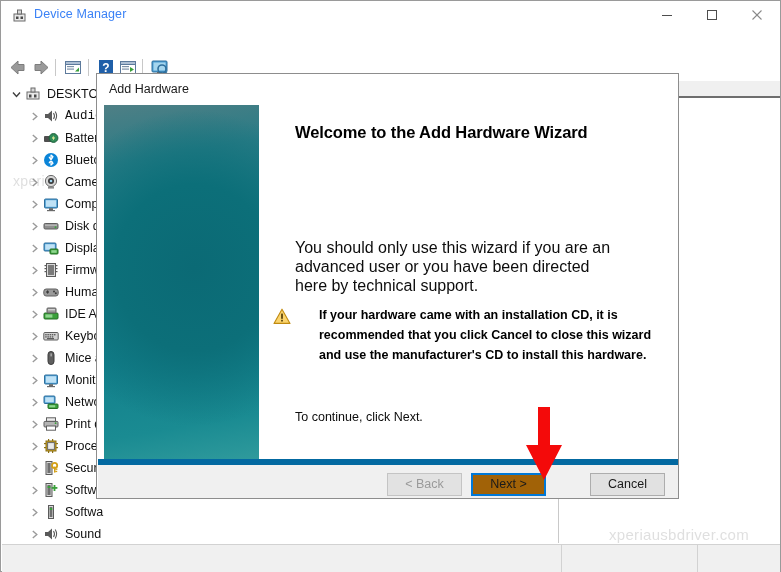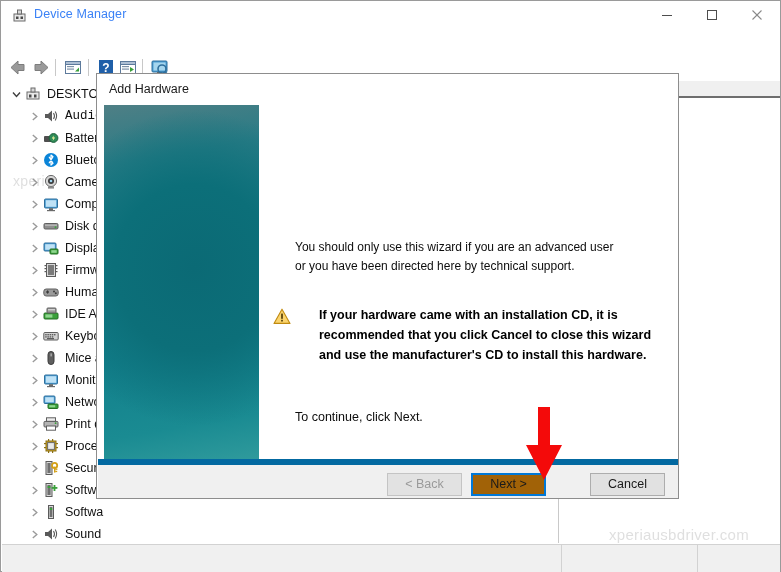--- a/index.html
+++ b/index.html
@@ -224,21 +224,21 @@
   #wizard-para-1 {
     position: absolute; left: 36px; top: 72px;
     width: 324px;
     font-size: 12.5px;
     color: #0d0d0d;
     line-height: 19px;
   }
   #wizard-para-2 {
     position: absolute; left: 36px; top: 133px;
     width: 330px;
-    font-size: 12px;
+    font-size: 16px;
     color: #0d0d0d;
     line-height: 19px;
   }
   #wizard-warning {
     position: absolute; left: 14px; top: 200px;
     width: 400px;
   }
   #warning-icon {
     position: absolute; left: 0; top: 3px;
     width: 18px; height: 17px;
@@ -765,20 +765,21 @@
 
   <div id="wizard-dialog">
 
     <div id="wizard-titlebar">
       <span id="wizard-title-text">Add Hardware</span>
     </div>
 
     <div id="wizard-banner"></div>
 
     <div id="wizard-body">
+      <div id="wizard-heading">Welcome to the Add Hardware Wizard</div>
       <div id="wizard-para-2">You should only use this wizard if you are an advanced user or you have been directed here by technical support.</div>
 
       <div id="wizard-warning">
         <span id="warning-icon">
           <svg width="18" height="17" viewBox="0 0 18 17">
             <path d="M9 1.2 L17 15.4 L1 15.4 Z" fill="#fbd46d" stroke="#c08a10" stroke-width="1.1" stroke-linejoin="round"></path>
             <rect x="8.2" y="5.6" width="1.6" height="5.2" fill="#4a3500"></rect>
             <rect x="8.2" y="11.8" width="1.6" height="1.7" fill="#4a3500"></rect>
           </svg>
         </span>

